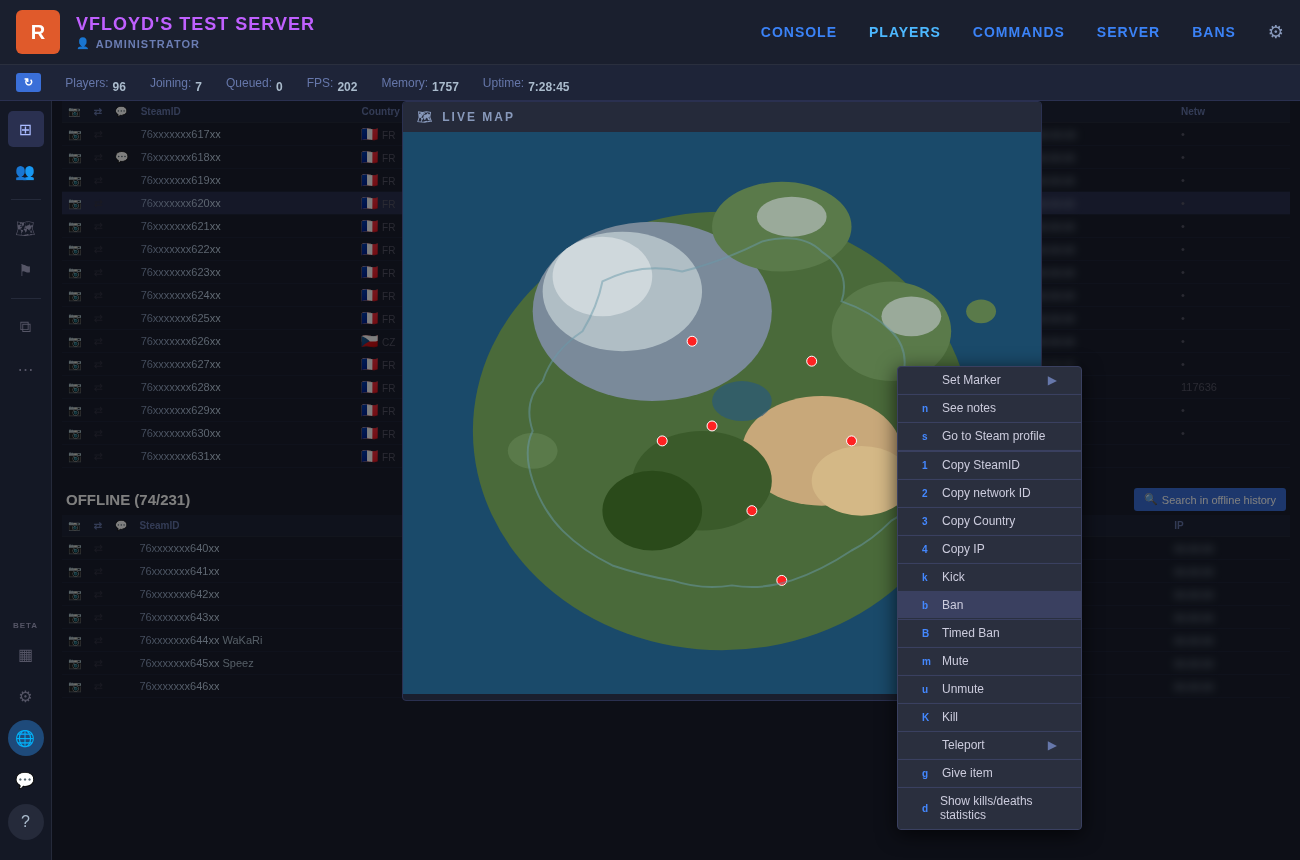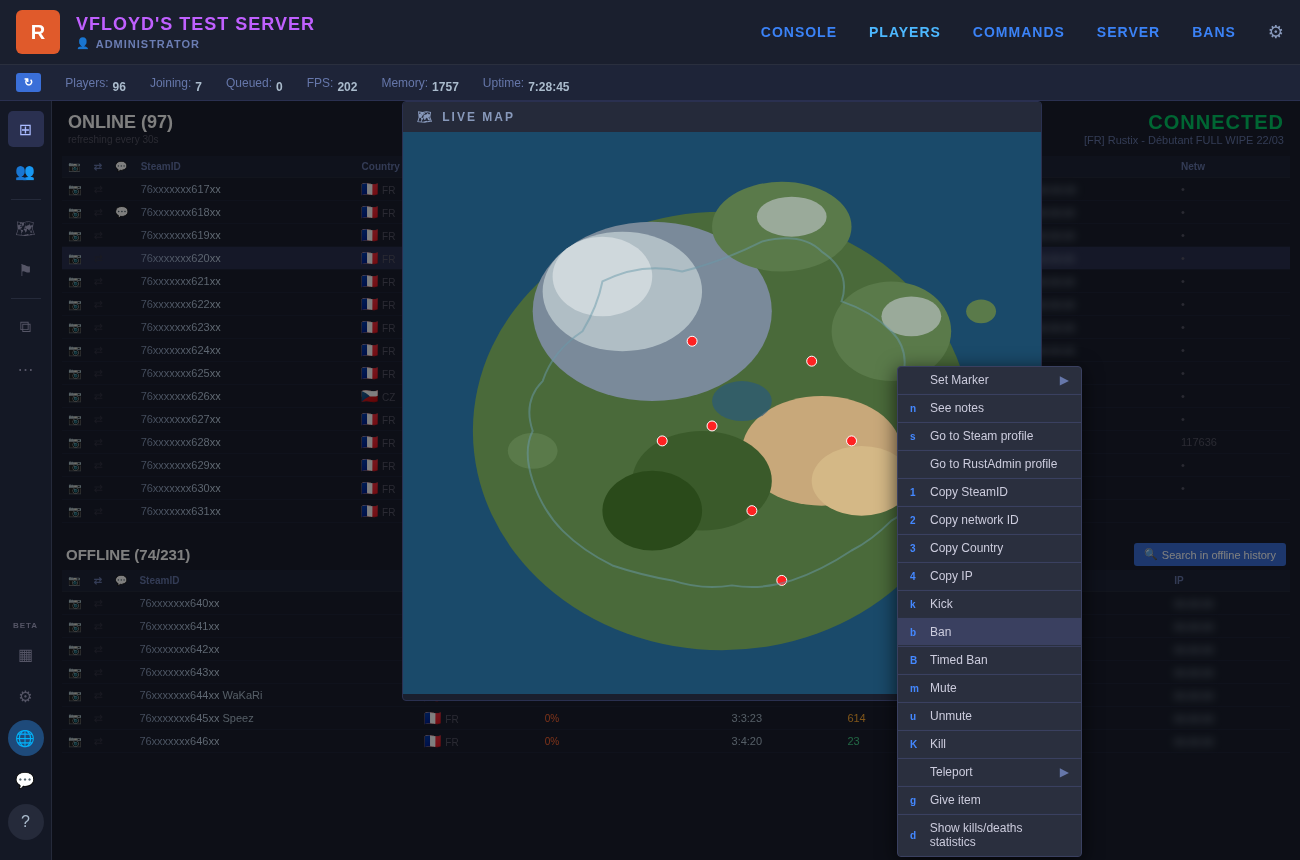--- a/index.html
+++ b/index.html
@@ -128,21 +128,21 @@
       border-radius: 4px;
       z-index: 100;
       box-shadow: 0 4px 20px rgba(0,0,0,0.7);
       overflow: hidden;
     }
     .context-menu-header {
       background: #3a6fd8; color: white; padding: 6px 12px;
       font-size: 12px; font-weight: 700; text-align: center;
     }
     .context-menu-item {
-      padding: 6px 12px; font-size: 12px; color: #ccd;
+      padding: 6px 24px; font-size: 12px; color: #ccd;
       cursor: pointer; display: flex; align-items: center; gap: 8px;
       border-bottom: 1px solid #2a3040;
     }
     .context-menu-item.highlighted { background: #3a4060; }
     .context-menu-item .item-key {
       color: #4488ff; font-size: 10px; font-weight: 700;
       width: 12px; display: inline-block;
     }
     .context-menu-item .arrow { margin-left: auto; color: #6677aa; }
     .context-menu-divider { height: 1px; background: #3a4060; }
@@ -235,30 +235,20 @@
       <div class="sidebar-item">▦</div>
       <div class="sidebar-item">⚙</div>
       <div class="sidebar-item" style="background:#1e4a7a;border-radius:50%;color:#4499ff;">🌐</div>
       <div class="sidebar-item">💬</div>
       <div class="sidebar-item" style="background:#252a3a;border-radius:50%;color:#aabbcc;">?</div>
     </div>
   </aside>
 
   <div class="content">
 
-    <div class="players-header">
-      <div class="players-header-left">
-        <h2>ONLINE (97)</h2>
-        <p>refreshing every 30s</p>
-      </div>
-      <div class="connected-status">
-        <div class="connected-label">CONNECTED</div>
-        <div class="server-name">[FR] Rustix - Débutant FULL WIPE 22/03</div>
-      </div>
-    </div>
 
     <div class="section-container">
 
       <table class="player-table">
         <thead>
           <tr>
             <th class="col-icon">📷</th>
             <th class="col-icon">⇄</th>
             <th class="col-icon">💬</th>
             <th>SteamID</th>
@@ -672,25 +662,20 @@
     <span>See notes</span>
 
   </div>
             <div class="context-menu-divider"></div>
             <div class="context-menu-item">
     <span class="item-key">s</span>
     <span>Go to Steam profile</span>
 
   </div>
             <div class="context-menu-divider"></div>
-            <div class="context-menu-item">
-    <span class="item-key"></span>
-    <span>Go to RustAdmin profile</span>
-
-  </div>
             <div class="context-menu-divider"></div>
             <div class="context-menu-item">
     <span class="item-key">1</span>
     <span>Copy SteamID</span>
 
   </div>
             <div class="context-menu-divider"></div>
             <div class="context-menu-item">
     <span class="item-key">2</span>
     <span>Copy network ID</span>

